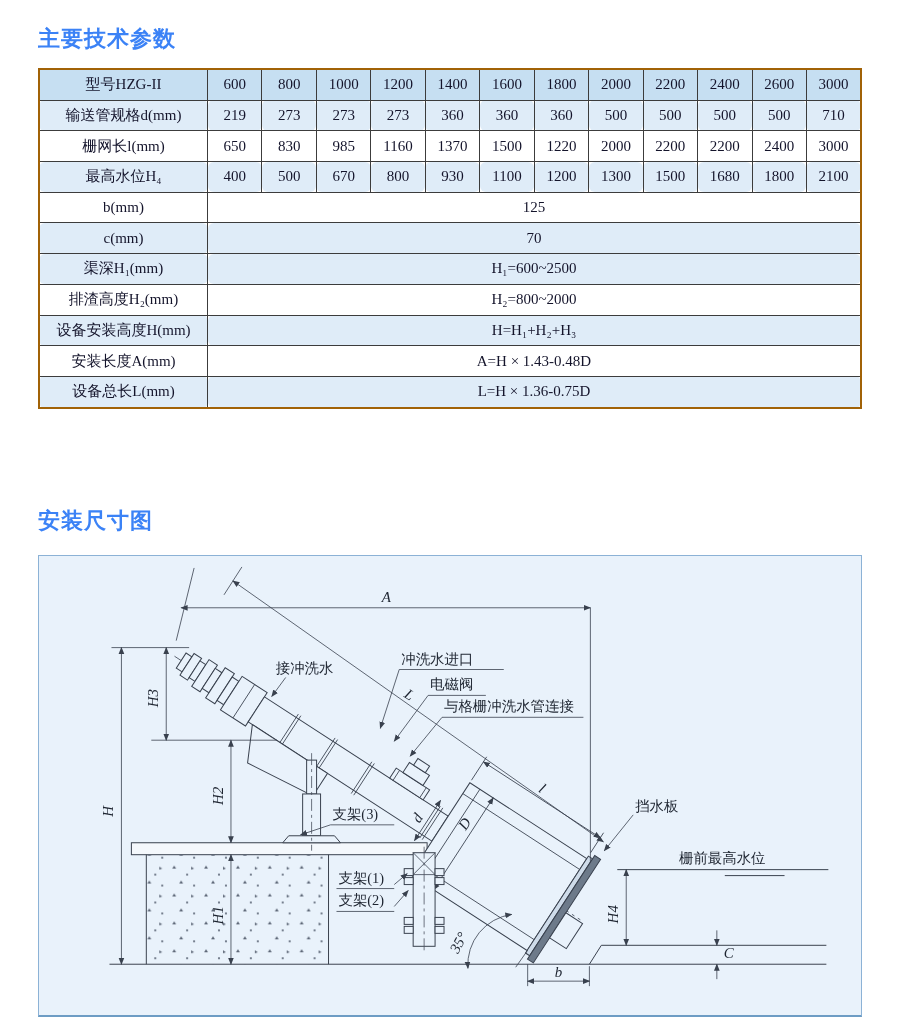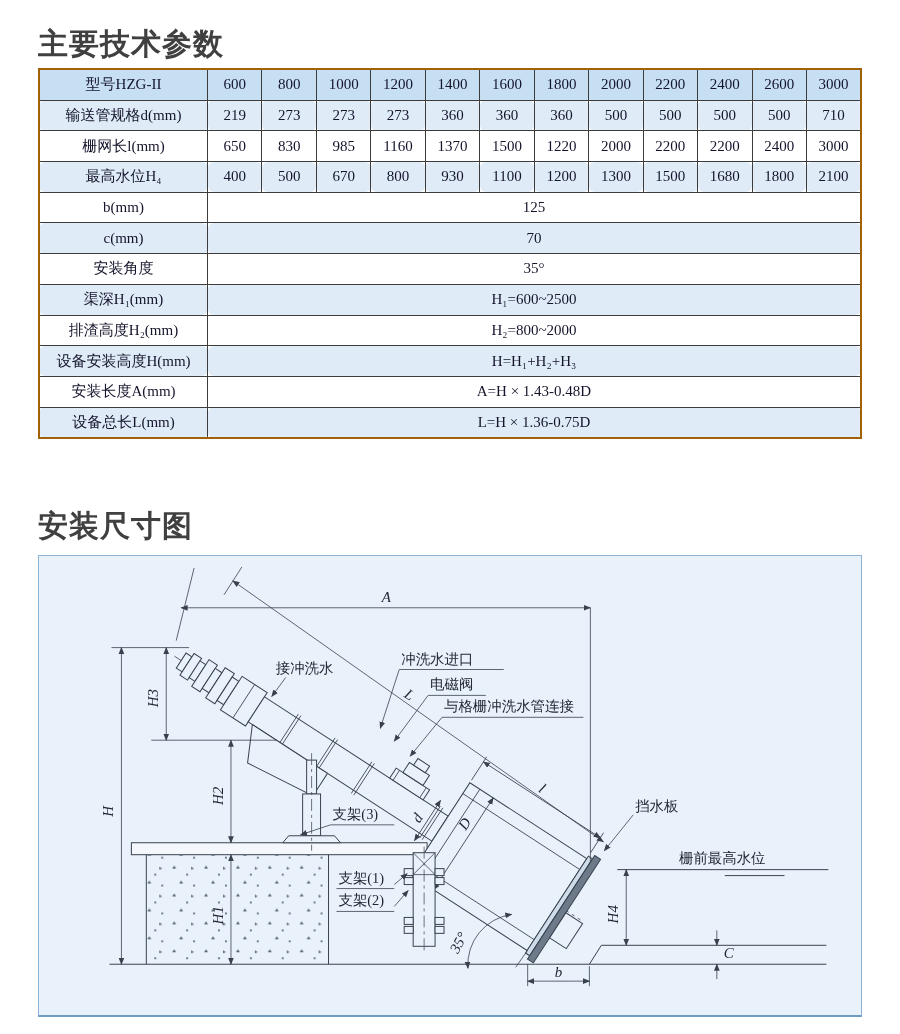--- a/index.html
+++ b/index.html
@@ -1,19 +1,19 @@
 <!DOCTYPE html>
 <html><head>
 <meta charset="utf-8">
 <style>
   html,body{margin:0;padding:0;background:#ffffff;}
   #page{position:relative;width:900px;height:1034px;background:#ffffff;overflow:hidden;
         font-family:"Liberation Serif",serif;color:#14142b;}
   .sec-title{position:absolute;left:38px;font-family:Liberation Sans, sans-serif;
-             font-weight:bold;font-size:30px;letter-spacing:1px;color:#404040;}
+             font-weight:bold;font-size:22px;letter-spacing:1px;color:#3b82f6;}
   #title1{top:24px;}
   #title2{top:506px;}
   
   #param-table{position:absolute;left:38px;top:68px;width:824px;border-collapse:collapse;
                table-layout:fixed;border:2px solid #a16207;}
   #param-table td{border:1px solid #3c3c3c;text-align:center;vertical-align:middle;
                   font-size:15px;height:29.7px;padding:0 1px;overflow:hidden;}
   #param-table td.lbl{width:165px;}
   #param-table tr.hdr td{background:#c6dff2;}
   #param-table tr.alt td{background:#dfecf8;border-radius:6px;}
@@ -99,24 +99,20 @@
           <td>2100</td>
         </tr>
         <tr>
           <td class="lbl">b(mm)</td>
           <td colspan="12">125</td>
         </tr>
         <tr class="alt">
           <td class="lbl">c(mm)</td>
           <td colspan="12">70</td>
         </tr>
-        <tr>
-          <td class="lbl">安装角度</td>
-          <td colspan="12">35°</td>
-        </tr>
         <tr class="alt">
           <td class="lbl">渠深H₁(mm)</td>
           <td colspan="12">H₁=600~2500</td>
         </tr>
         <tr>
           <td class="lbl">排渣高度H₂(mm)</td>
           <td colspan="12">H₂=800~2000</td>
         </tr>
         <tr class="alt">
           <td class="lbl">设备安装高度H(mm)</td>

